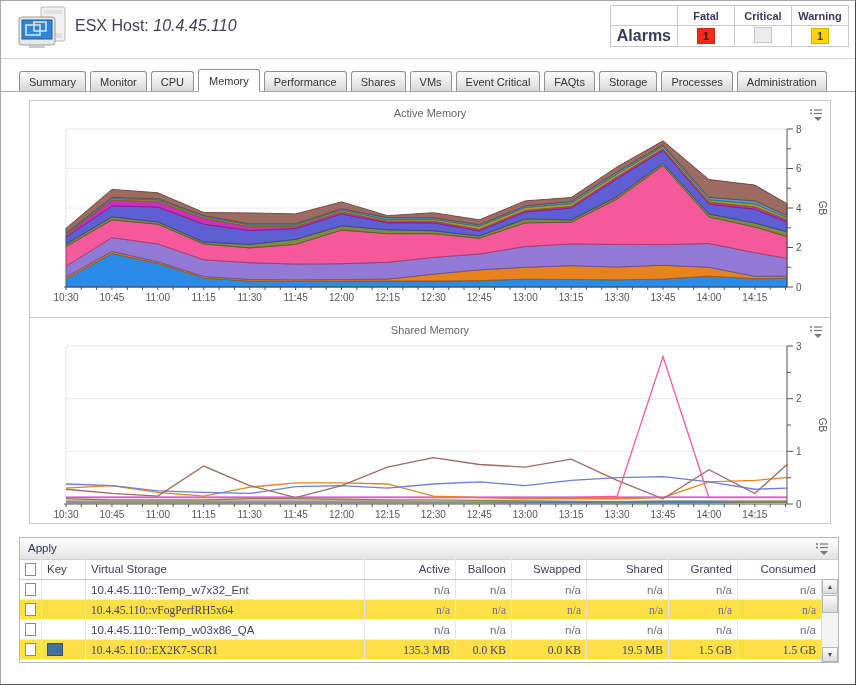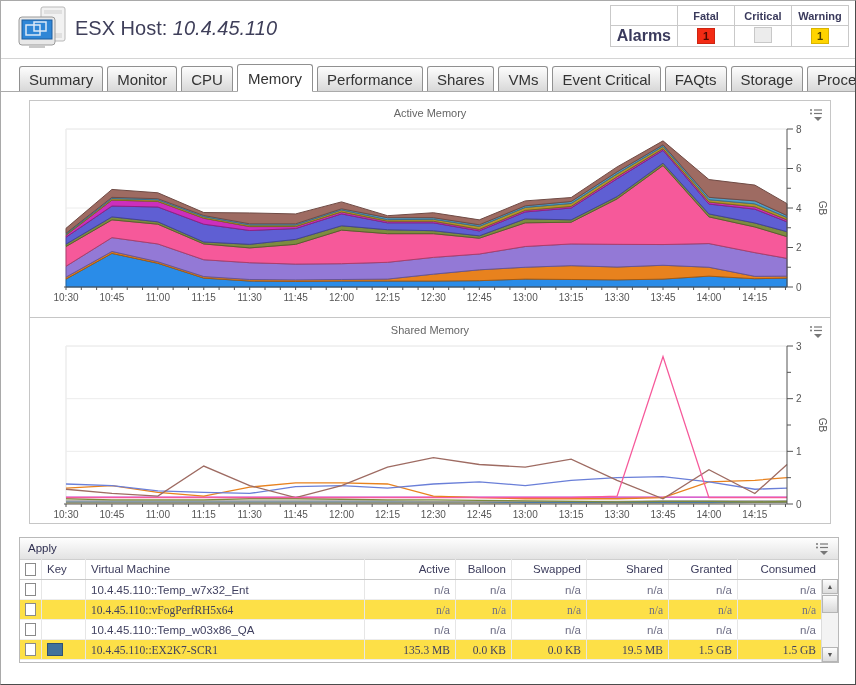--- a/index.html
+++ b/index.html
@@ -5,34 +5,34 @@
   html,body{margin:0;padding:0;}
   body{
     width:856px;height:685px;position:relative;background:#fff;
     font-family:"Liberation Sans",sans-serif;color:#3f3f5f;overflow:hidden;
     border-top:1px solid #a9a9a9;border-left:1px solid #a9a9a9;
     border-right:1px solid #4c4c4c;border-bottom:1px solid #4c4c4c;
     box-sizing:border-box;
   }
   
   .hdr-icon{position:absolute;left:14px;top:4px;width:56px;height:52px;}
-  .page-title{position:absolute;left:74px;top:16px;font-size:20px;color:#3f3f5a;white-space:nowrap;}
+  .page-title{position:absolute;left:74px;top:16px;font-size:16px;color:#3f3f5a;white-space:nowrap;}
   .page-title .val{font-style:italic;}
   .hdr-rule{position:absolute;left:0;right:0;top:57px;border-top:1px solid #d4d4d4;}
   
   .alarms{position:absolute;right:6px;top:4px;border-collapse:collapse;font-size:11px;}
   .alarms td,.alarms th{border:1px solid #c9c9c9;background:#fff;text-align:center;
     font-weight:bold;color:#3a3a5c;padding:1px 6px;height:17px;min-width:44px;}
   .alarms .rowlab{font-weight:bold;font-size:16px;}
   .alarms .cnt{display:inline-block;min-width:16px;height:14px;line-height:14px;
     font-size:11px;text-align:center;border:1px solid rgba(0,0,0,.15);}
   
   .tabbar{position:absolute;left:0;right:0;top:66px;height:25px;
     padding-left:18px;border-bottom:1px solid #aaa;display:flex;align-items:flex-end;box-sizing:border-box;}
-  .tab{font-size:15px;color:#333;padding:4px 9px 3px;margin-right:4px;cursor:pointer;
+  .tab{font-size:11px;color:#333;padding:4px 9px 3px;margin-right:4px;cursor:pointer;
     background:linear-gradient(#fdfdfd,#d8d8d8);border:1px solid #909090;border-bottom:none;
     border-radius:3px 3px 0 0;position:relative;white-space:nowrap;}
   .tab.active{background:#fff;padding:5px 10px 4px;margin-bottom:-1px;z-index:3;
     border-bottom:1px solid #fff;}
   
   .widget{position:absolute;left:28px;width:802px;border:1px solid #c6c6c6;background:#fff;box-sizing:border-box;}
   #active-chart{top:99px;height:237px;}
   #shared-chart{top:316px;height:207px;}
   .chart-title{text-align:center;font-size:11px;color:#666;padding-top:6px;height:16px;}
   .opt-icon{position:absolute;right:7px;top:7px;width:14px;height:13px;cursor:pointer;}
@@ -342,21 +342,21 @@
         <rect x="5" y="4.9" width="8" height="1.2" fill="#777"></rect>
       <path d="M5 9 L13 9 L9 13 Z" fill="#777"></path>
     </svg>
   </div>
   <div class="tbl" id="vm-table">
       <div class="trow head">
         <div class="cell ">
           <span class="cbx"></span>
         </div>
         <div class="cell ">Key</div>
-        <div class="cell ">Virtual Machine</div>
+        <div class="cell ">Virtual Storage</div>
         <div class="cell num">Active</div>
         <div class="cell num">Balloon</div>
         <div class="cell num">Swapped</div>
         <div class="cell num">Shared</div>
         <div class="cell num">Granted</div>
         <div class="cell num last">Consumed</div>
       </div>
       <div class="trow">
         <div class="cell ">
           <span class="cbx"></span>

